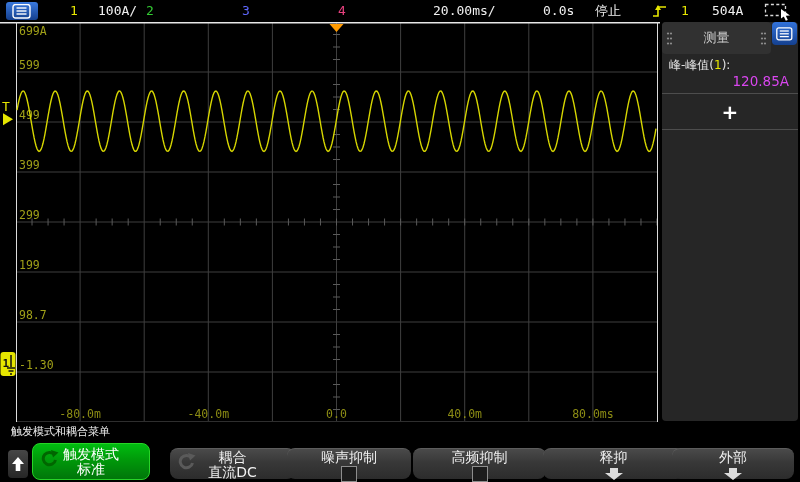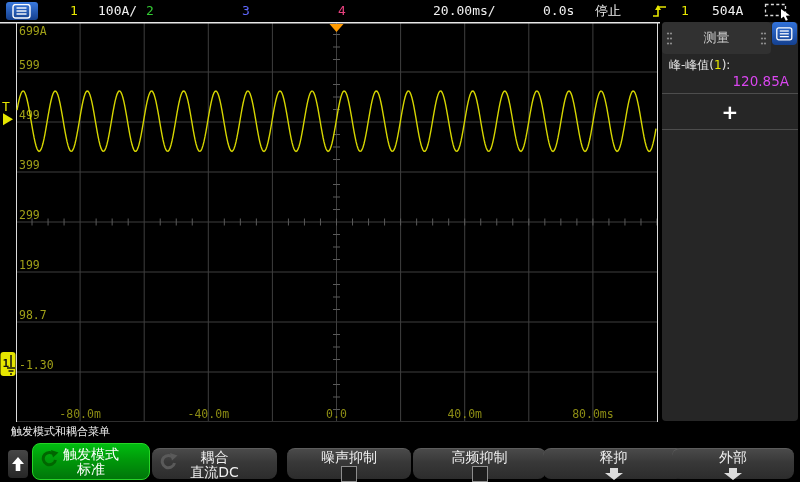--- a/index.html
+++ b/index.html
@@ -255,21 +255,21 @@
     </div>
     <div id="menu-buttons">
         <div class="softkey selected" style="left: 32px; width: 118px;">
           <span class="knob"><svg width="19" height="17">
               <path d="M14.5 5 A6.2 6.2 0 1 0 15.5 10" fill="none" stroke="#006600" stroke-width="3"></path>
               <polygon points="11,0 18.5,2.5 13,7.5" fill="#006600"></polygon>
             </svg></span>
           <div class="l1">触发模式</div>
           <div class="l2">标准</div>
         </div>
-        <div class="softkey" style="left: 152px; width: 125px;">
+        <div class="softkey" style="left: 170px; width: 125px;">
           <span class="knob"><svg width="19" height="17">
               <path d="M14.5 5 A6.2 6.2 0 1 0 15.5 10" fill="none" stroke="#5a5a5a" stroke-width="3"></path>
               <polygon points="11,0 18.5,2.5 13,7.5" fill="#5a5a5a"></polygon>
             </svg></span>
           <div class="l1">耦合</div>
           <div class="l2">直流DC</div>
         </div>
         <div class="softkey" style="left: 287px; width: 124px;">
           <div class="l1">噪声抑制</div>
           <div class="cb"></div>

